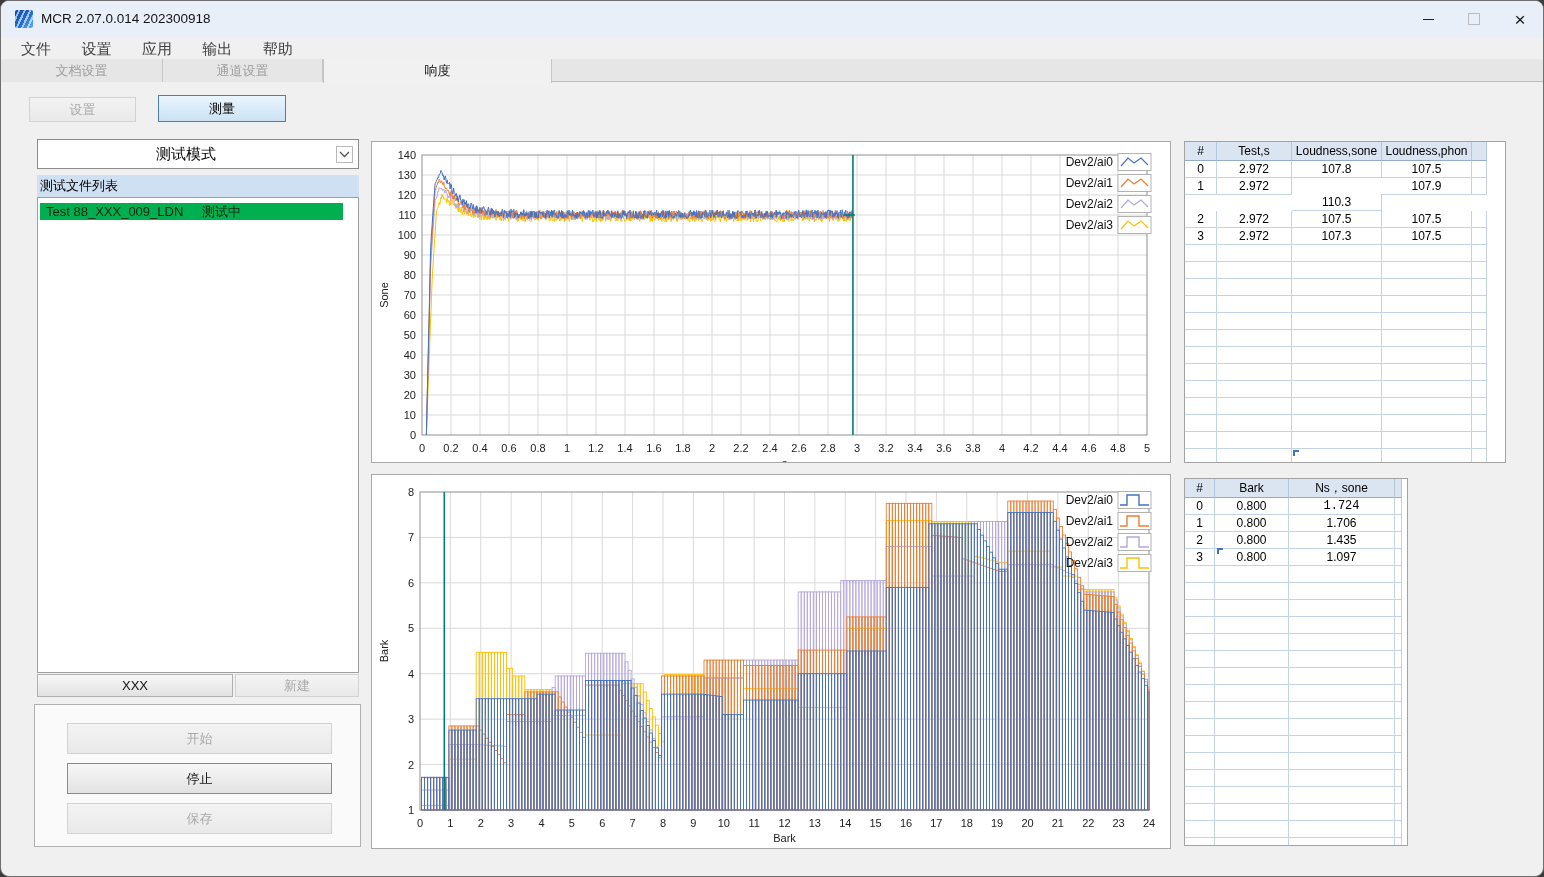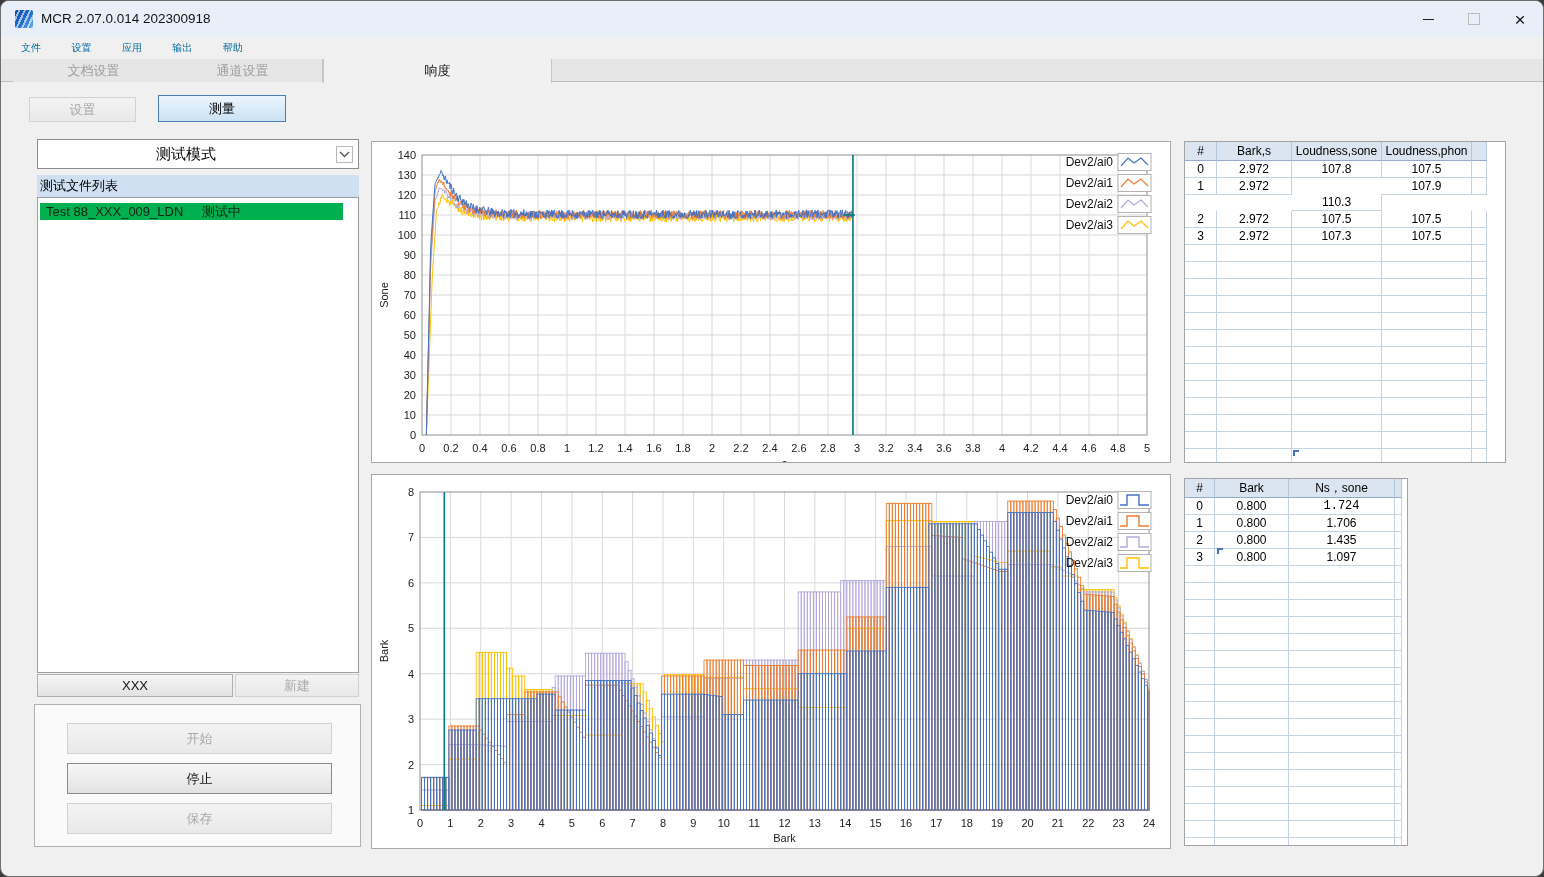--- a/index.html
+++ b/index.html
@@ -13,21 +13,21 @@
   .appicon:after{content:"";position:absolute;inset:0;
     background:repeating-linear-gradient(115deg,transparent 0 3px,rgba(255,255,255,.85) 3px 5px);opacity:.7}
   .title{position:absolute;left:40px;top:0;height:36px;line-height:36px;font-size:13.5px;color:#141414}
   .winctl{position:absolute;top:0;height:36px;width:46px;display:flex;align-items:center;justify-content:center;cursor:default}
   .ctl-min{right:92px}.ctl-max{right:46px}.ctl-close{right:0}
   .ctl-min i{display:block;width:11px;height:0;border-top:1.4px solid #222}
   .ctl-max i{display:block;width:10px;height:10px;border:1.2px solid #bcbcbc}
   .ctl-close span{font-size:19px;color:#1a1a1a;line-height:19px}
   
   .menubar{position:absolute;left:0;top:36px;width:100%;height:22px;background:#f0f0f0}
-  .menubar span{display:inline-block;padding:3px 13px;font-size:10px;color:#0369a1}
+  .menubar span{display:inline-block;padding:3px 13px;font-size:15px;color:#404040}
   .menubar span:first-child{margin-left:7px}
   
   .tabstrip{position:absolute;left:0;top:58px;width:100%;height:23px;background:#e6e6e6;
     border-bottom:1px solid #bdbdbd;box-sizing:border-box}
   .tab{position:absolute;top:0;height:23px;line-height:23px;text-align:center;font-size:13px;
     color:#9d9d9d;border-right:1px solid #c6c6c6;box-sizing:border-box;background:#e6e6e6}
   .tab.active{color:#121212;background:#f1f1f1;height:24px;border-left:1px solid #c6c6c6}
   
   .btn{position:absolute;display:flex;align-items:center;justify-content:center;font-size:13px;
     background:linear-gradient(#f7f7f7,#e2e2e2);border:1px solid #b0b0b0;color:#111;box-sizing:border-box;cursor:default}
@@ -80,21 +80,21 @@
 
   <div class="menubar">
     <span>文件</span>
     <span>设置</span>
     <span>应用</span>
     <span>输出</span>
     <span>帮助</span>
   </div>
 
   <div class="tabstrip">
-    <div class="tab" style="left:12px;width:162px">文档设置</div>
+    <div class="tab" style="left:0;width:162px">文档设置</div>
     <div class="tab" style="left:162px;width:160px">通道设置</div>
     <div class="tab active" style="left:322px;width:229px">响度</div>
   </div>
 
   <div class="btn disabled" style="left:28px;top:96px;width:107px;height:25px">设置</div>
   <div class="btn primary" style="left:157px;top:94px;width:128px;height:27px">测量</div>
 
   <div class="dropdown">
     <div class="val">测试模式</div>
     <div class="dd-arrow">
@@ -1290,21 +1290,21 @@
           <text x="741" y="92" font-size="12" fill="#111" text-anchor="end">Dev2/ai3</text>
           <rect x="746" y="79.5" width="33" height="17" fill="#fff" stroke="#b2b2b2"></rect>
           <polyline points="748,93 755,93 755,83 767,83 767,93 777,93" fill="none" stroke="#ffc000" stroke-width="1.4"></polyline>
         </g>
       </svg>
   </div>
 
   <div class="tbl-panel" id="table1" style="left:1183px;top:140px;width:322px;height:322px">
       <div class="trow thead">
         <div class="tcell" style="width: 32px; height: 19px; line-height: 19px;">#</div>
-        <div class="tcell" style="width: 75px; height: 19px; line-height: 19px;">Bark,s</div>
+        <div class="tcell" style="width: 75px; height: 19px; line-height: 19px;">Test,s</div>
         <div class="tcell" style="width: 90px; height: 19px; line-height: 19px;">Loudness,sone</div>
         <div class="tcell" style="width: 90px; height: 19px; line-height: 19px;">Loudness,phon</div>
         <div class="tcell" style="width: 15px; height: 19px; line-height: 19px;"></div>
       </div>
       <div class="trow">
         <div class="tcell" style="width: 32px; height: 17px; line-height: 17px;">0</div>
         <div class="tcell" style="width: 75px; height: 17px; line-height: 17px;">2.972</div>
         <div class="tcell" style="width: 90px; height: 17px; line-height: 17px;">107.8</div>
         <div class="tcell" style="width: 90px; height: 17px; line-height: 17px;">107.5</div>
         <div class="tcell" style="width: 15px; height: 17px; line-height: 17px;"></div>

